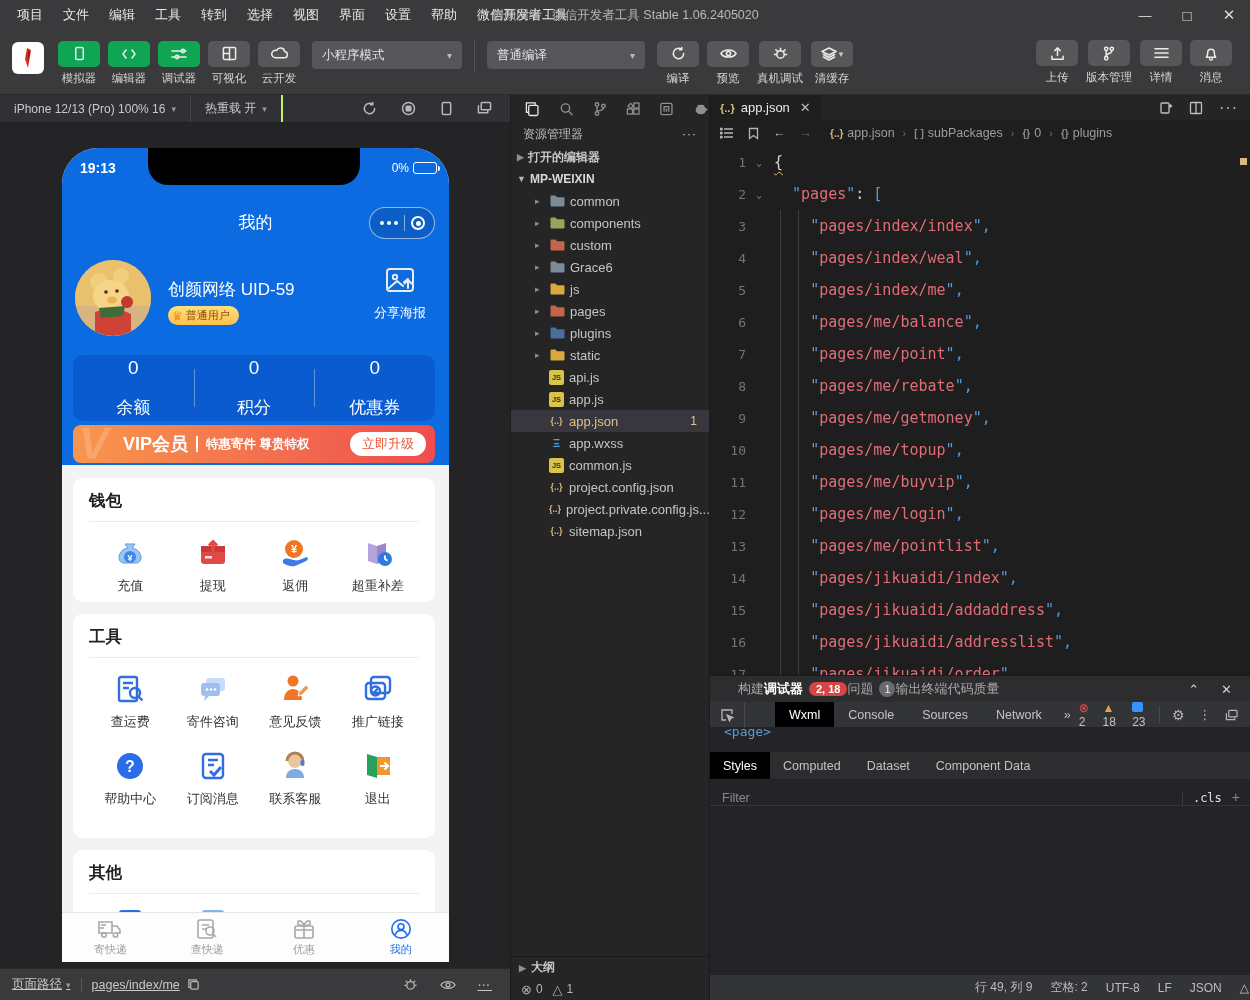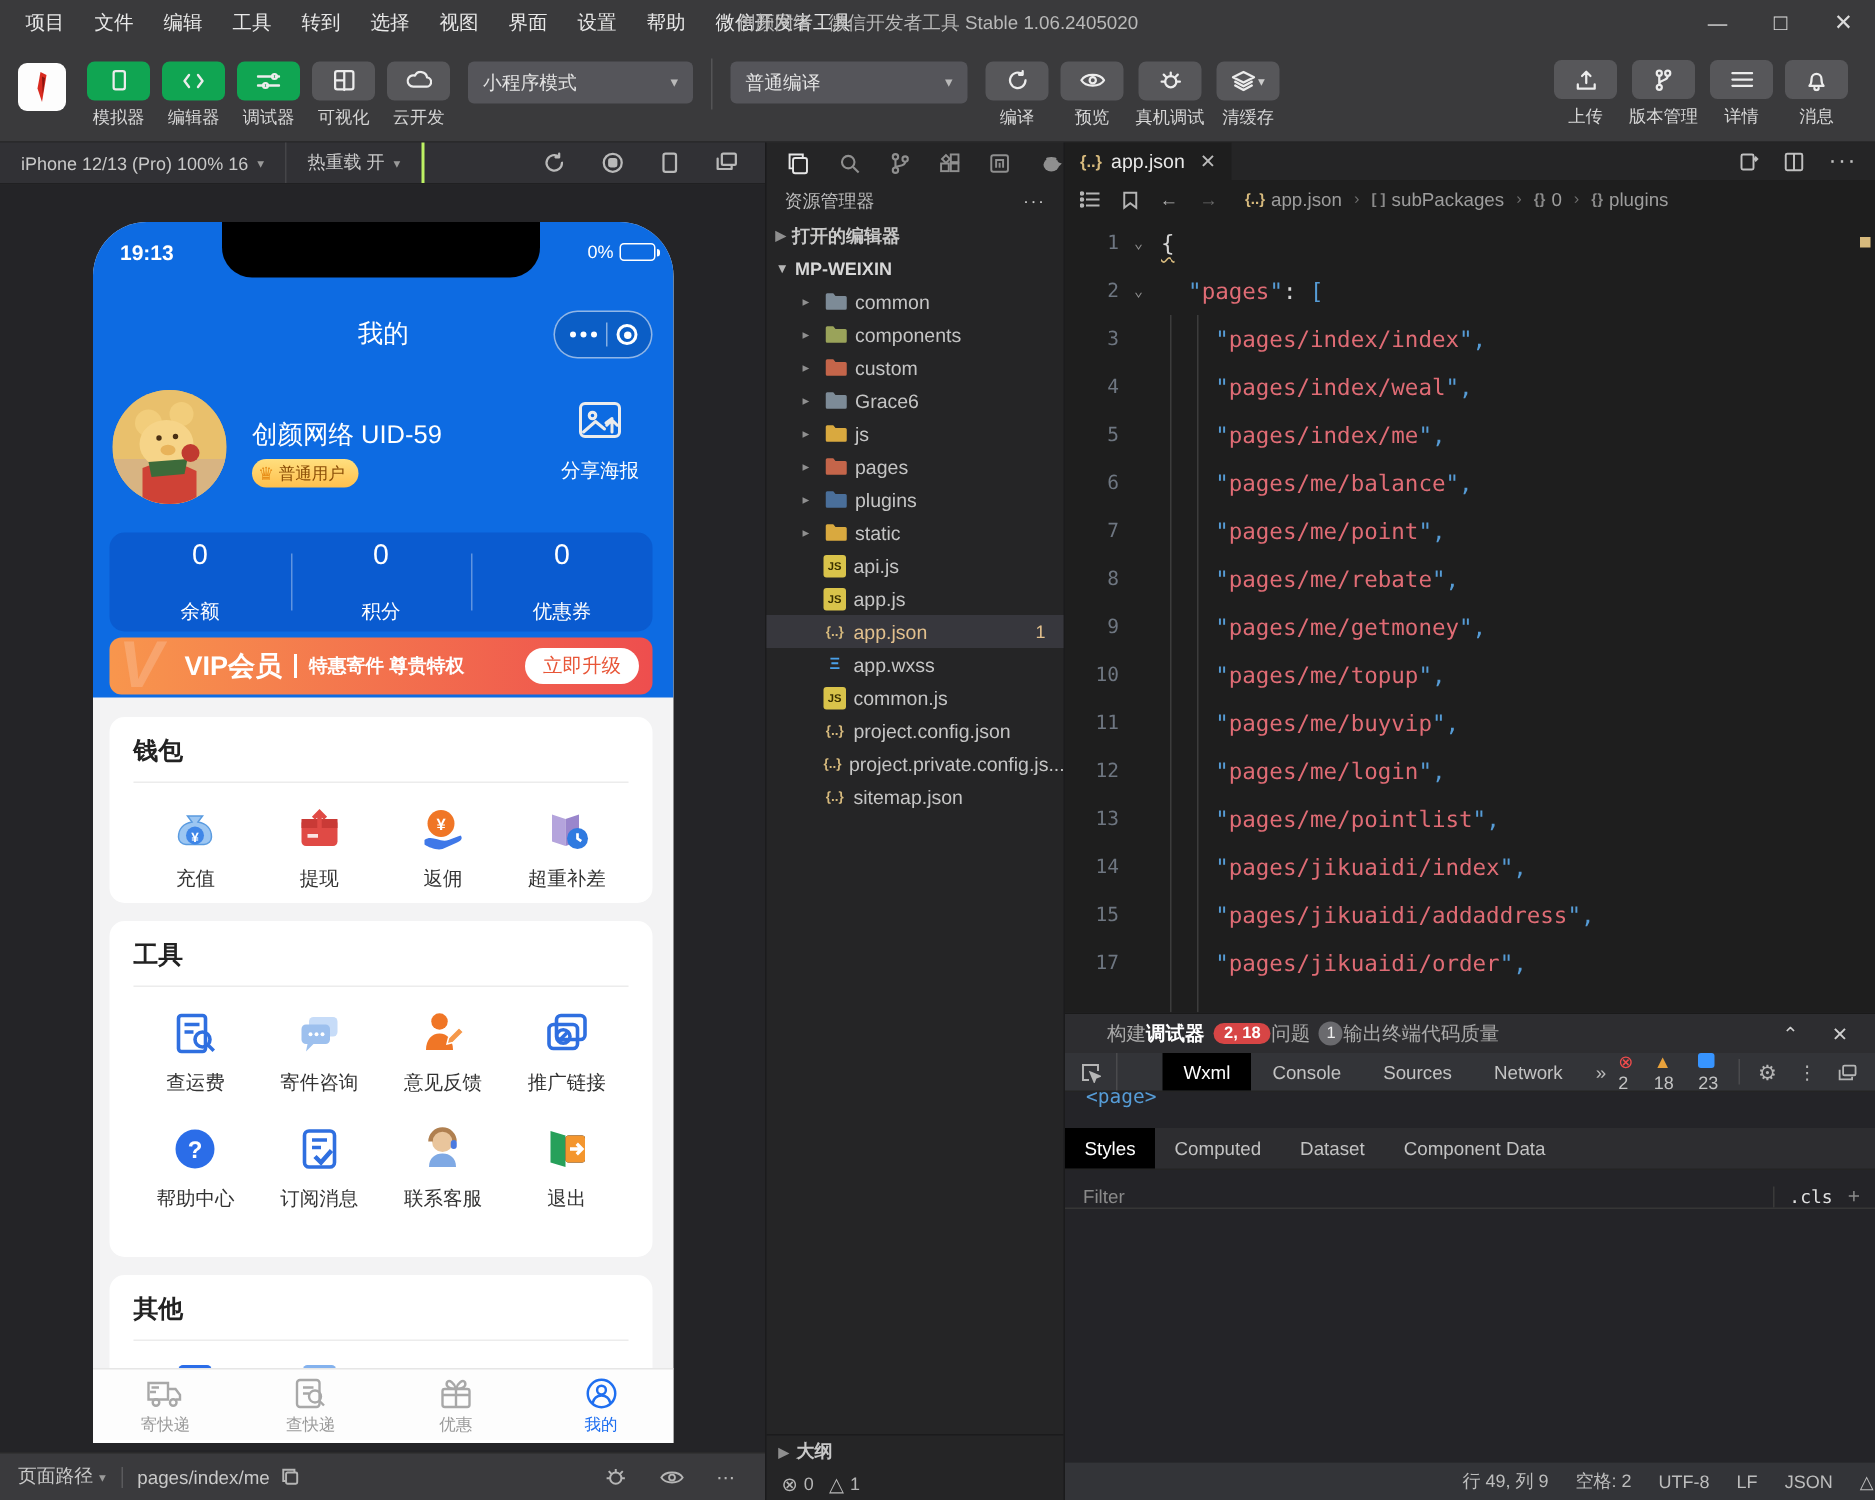--- a/index.html
+++ b/index.html
@@ -64,21 +64,21 @@
   .ubadge { position:absolute; left:106px; top:48px; height:19px; background:linear-gradient(180deg,#ffdf7e,#ffc04e);
     border-radius:10px; color:#8a4d07; font-size:11px; display:flex; align-items:center; padding:0 9px 0 4px; gap:3px; }
   .ubadge .crown { color:#e88f1a; font-size:12px; }
   .share { position:absolute; right:14px; top:8px; width:70px; text-align:center; color:#fff; }
   .share .slbl { font-size:13px; margin-top:4px; }
 
   .stats { position:absolute; left:11px; top:207px; width:362px; height:66px; background:#0a5bd0; border-radius:10px; display:flex; }
   .stat { flex:1; display:flex; flex-direction:column; align-items:center; justify-content:center; color:#fff; position:relative; }
   .stat + .stat:before { content:""; position:absolute; left:0; top:14px; bottom:14px; width:1px; background:rgba(255,255,255,.35); }
   .stat .v { font-size:19px; }
-  .stat .l { font-size:13px; margin-top:17px; }
+  .stat .l { font-size:17px; margin-top:17px; }
 
   .vip { position:absolute; left:11px; top:277px; width:362px; height:38px; border-radius:8px;
     background:linear-gradient(90deg,#f8964d,#ee4e4e); display:flex; align-items:center; overflow:hidden; }
   .vip .wm { position:absolute; left:6px; top:-6px; font-size:44px; font-weight:bold; color:rgba(255,255,255,.18); font-style:italic; }
   .vip .t1 { color:#fff; font-size:18px; font-weight:bold; margin-left:50px; }
   .vip .bar { width:2px; height:16px; background:#fff; margin:0 8px; }
   .vip .t2 { color:#fff; font-size:12.5px; font-weight:bold; }
   .vip .up { position:absolute; right:9px; top:7px; width:76px; height:24px; background:#fff; border-radius:13px;
     color:#e85638; font-size:13px; display:flex; align-items:center; justify-content:center; }
 
@@ -91,21 +91,21 @@
   .card.wallet { top:330px; height:124px; }
   .card.tools  { top:466px; height:224px; }
   .card.other  { top:702px; height:112px; }
 
   .tabbar { position:absolute; left:0; top:764px; width:100%; height:50px; background:#fdfdfd; border-top:1px solid #e6e6e6; display:flex; }
   .tab { flex:1; display:flex; flex-direction:column; align-items:center; justify-content:center; gap:2px; }
   .tab .tl { font-size:11px; color:#9b9b9b; }
   .tab.active .tl { color:#1f6ff0; }
 
   .simstatus { position:absolute; left:0; bottom:0; width:100%; height:32px; background:#3a3a3d; display:flex; align-items:center;
-    font-size:12.5px; color:#c9c9c9; padding:0 12px; border-top:1px solid #2a2a2b; }
+    font-size:12.5px; color:#c9c9c9; padding:0 12px; border-top:1px solid #2a2a2b;text-decoration:underline; }
   .simstatus .ssep { width:1px; height:14px; background:#5a5a5d; margin:0 10px; }
   .simstatus .ricons { margin-left:auto; display:flex; gap:22px; align-items:center; padding-right:6px; }
 
   
   .explorer { position:absolute; left:510px; top:95px; width:200px; height:905px; background:#252526;
     border-left:1px solid #1b1b1c; border-right:1px solid #1b1b1c; font-size:13px; }
   .actrow { height:27px; display:flex; align-items:center; gap:19px; padding-left:14px; }
   .exhead { height:24px; display:flex; align-items:center; padding:0 12px; color:#bcbcbc; font-size:12px; }
   .exhead .more { margin-left:auto; letter-spacing:1px; color:#ccc; }
   .exsec { height:22px; display:flex; align-items:center; color:#c8c8c8; font-weight:bold; font-size:12px; padding-left:6px; gap:4px; }
@@ -934,20 +934,25 @@
           <span class="ln">14</span>
           <span class="fold"></span>
           <span class="ctext">    <span class="p">"</span><span class="s">pages/jikuaidi/index</span><span class="p">"</span><span class="p">,</span></span>
         </div>
         <div class="cline">
           <span class="ln">15</span>
           <span class="fold"></span>
           <span class="ctext">    <span class="p">"</span><span class="s">pages/jikuaidi/addaddress</span><span class="p">"</span><span class="p">,</span></span>
         </div>
         <div class="cline">
+          <span class="ln">16</span>
+          <span class="fold"></span>
+          <span class="ctext">    <span class="p">"</span><span class="s">pages/jikuaidi/addresslist</span><span class="p">"</span><span class="p">,</span></span>
+        </div>
+        <div class="cline">
           <span class="ln">17</span>
           <span class="fold"></span>
           <span class="ctext">    <span class="p">"</span><span class="s">pages/jikuaidi/order</span><span class="p">"</span><span class="p">,</span></span>
         </div>
       </div>
 
     <div class="debug">
       <div class="dbghead" id="dbgtabs">
           <span class="dtab">
             <span>构建</span>

